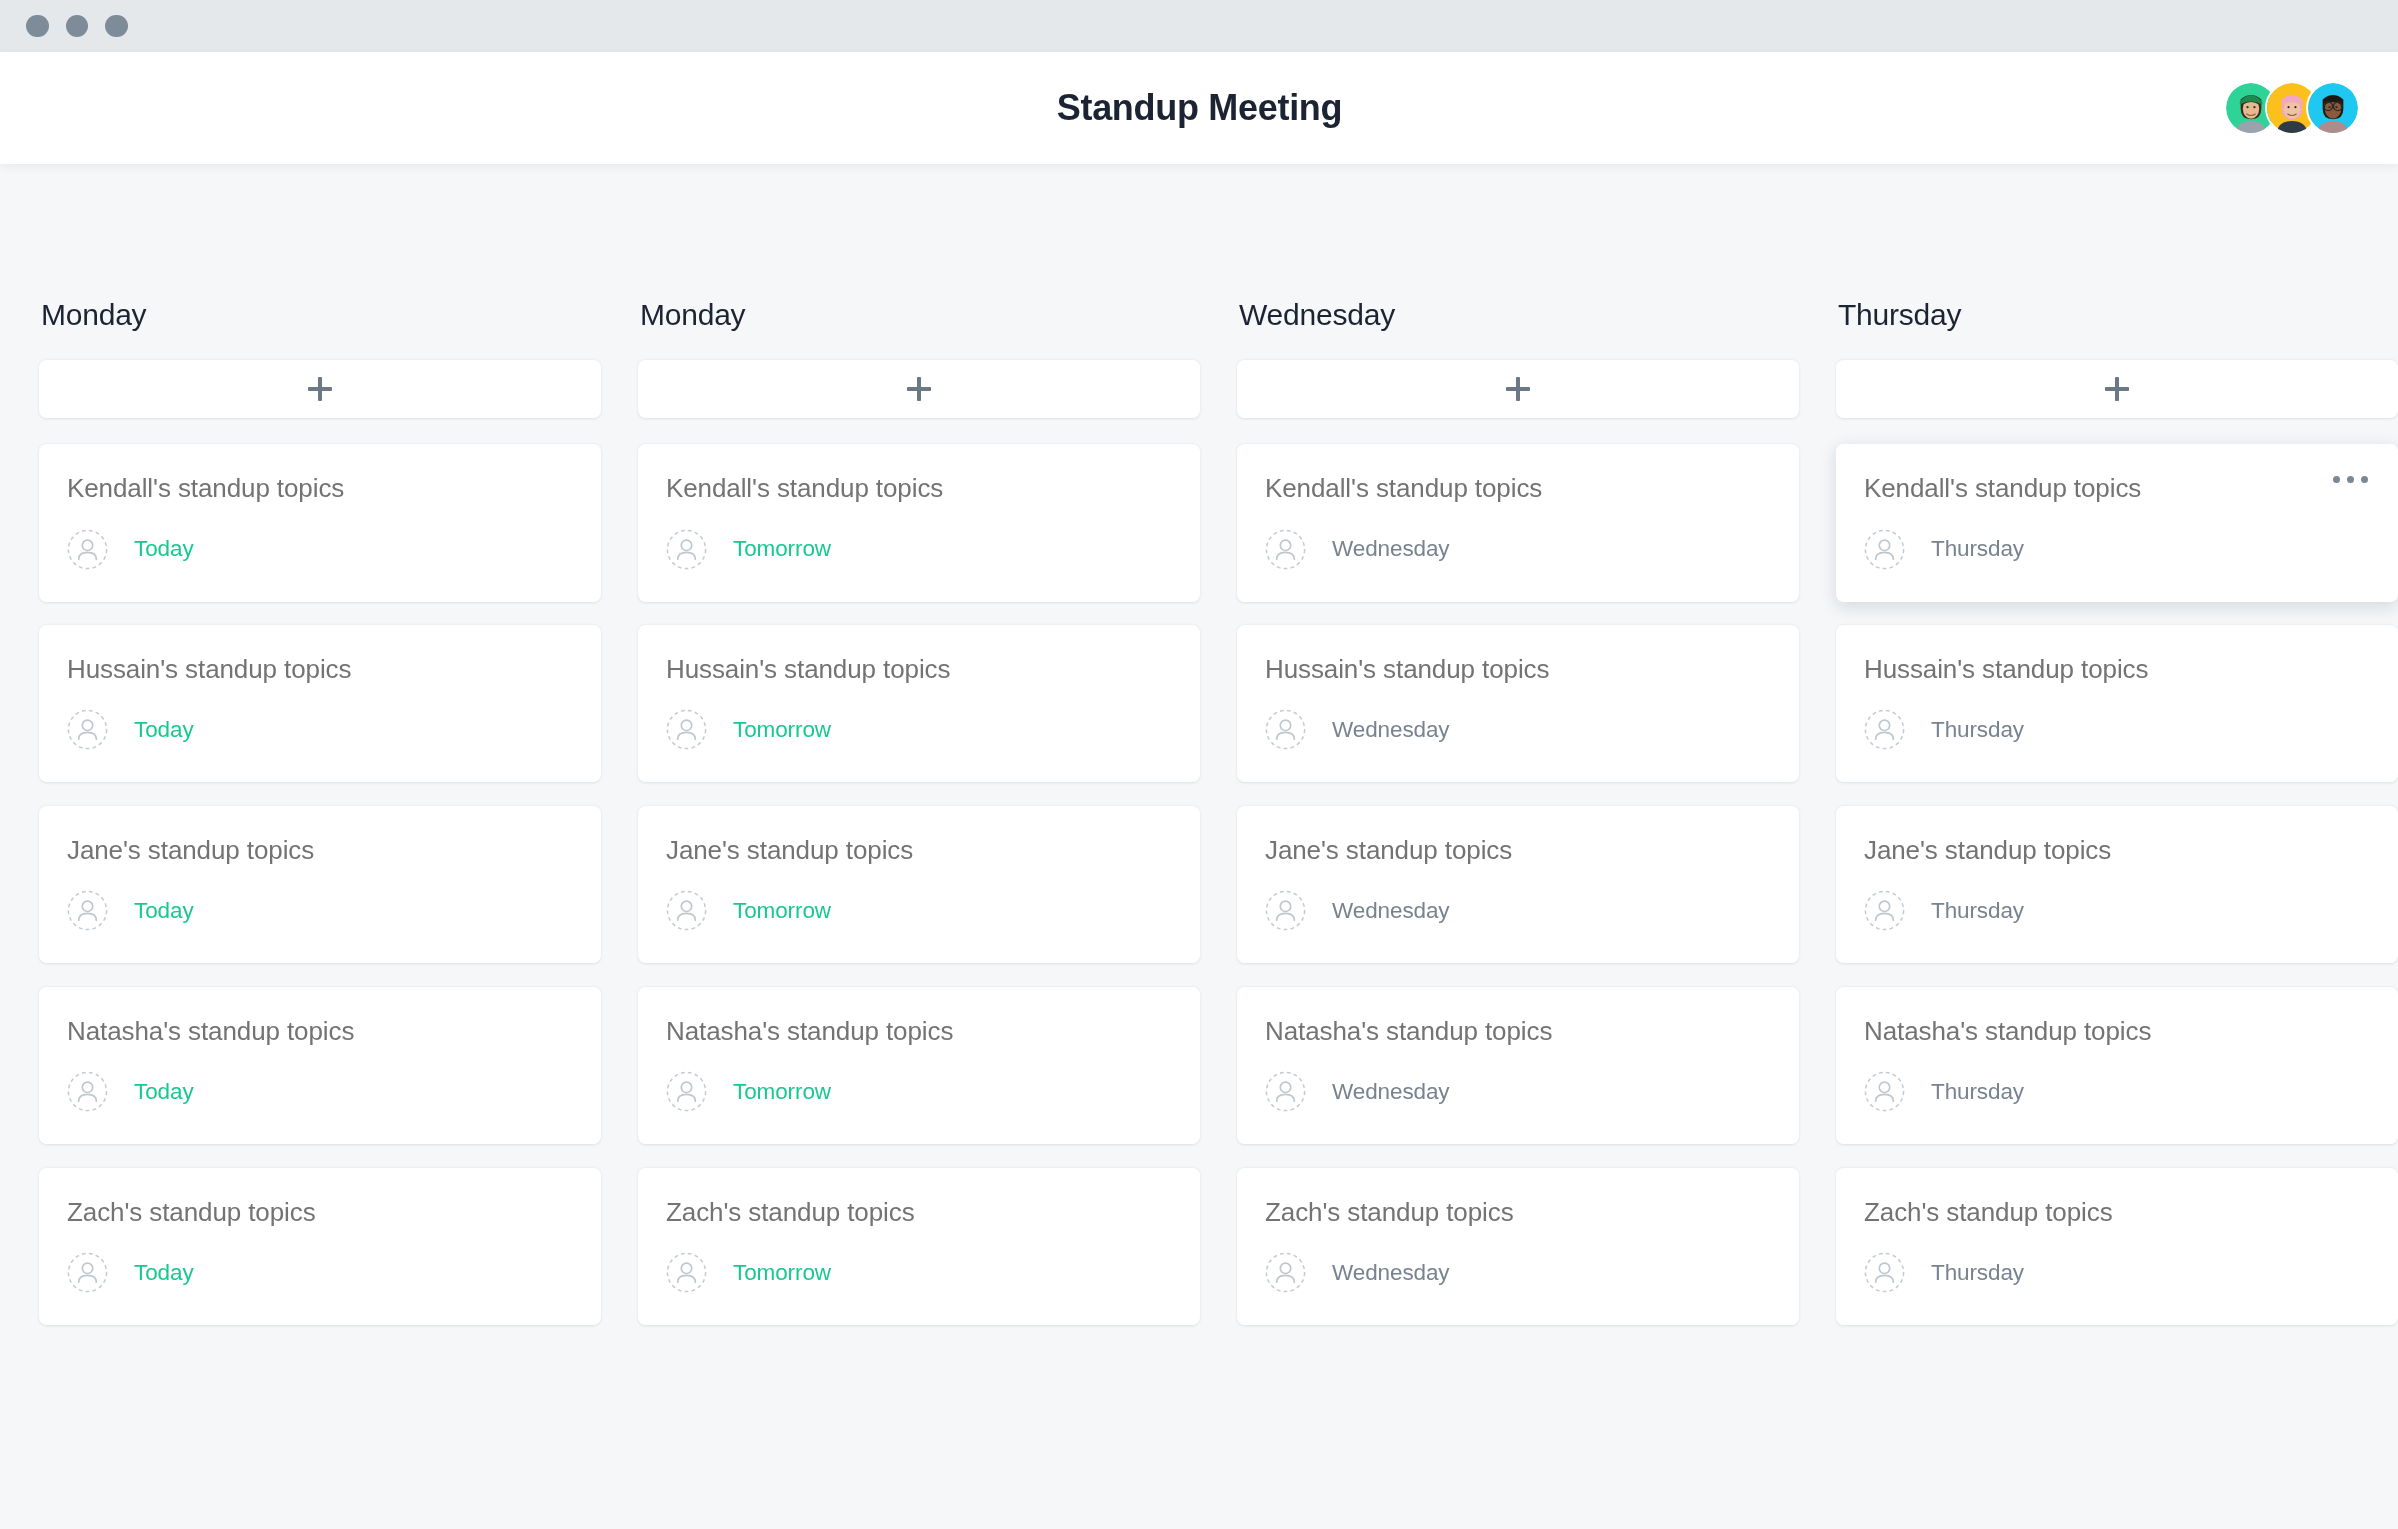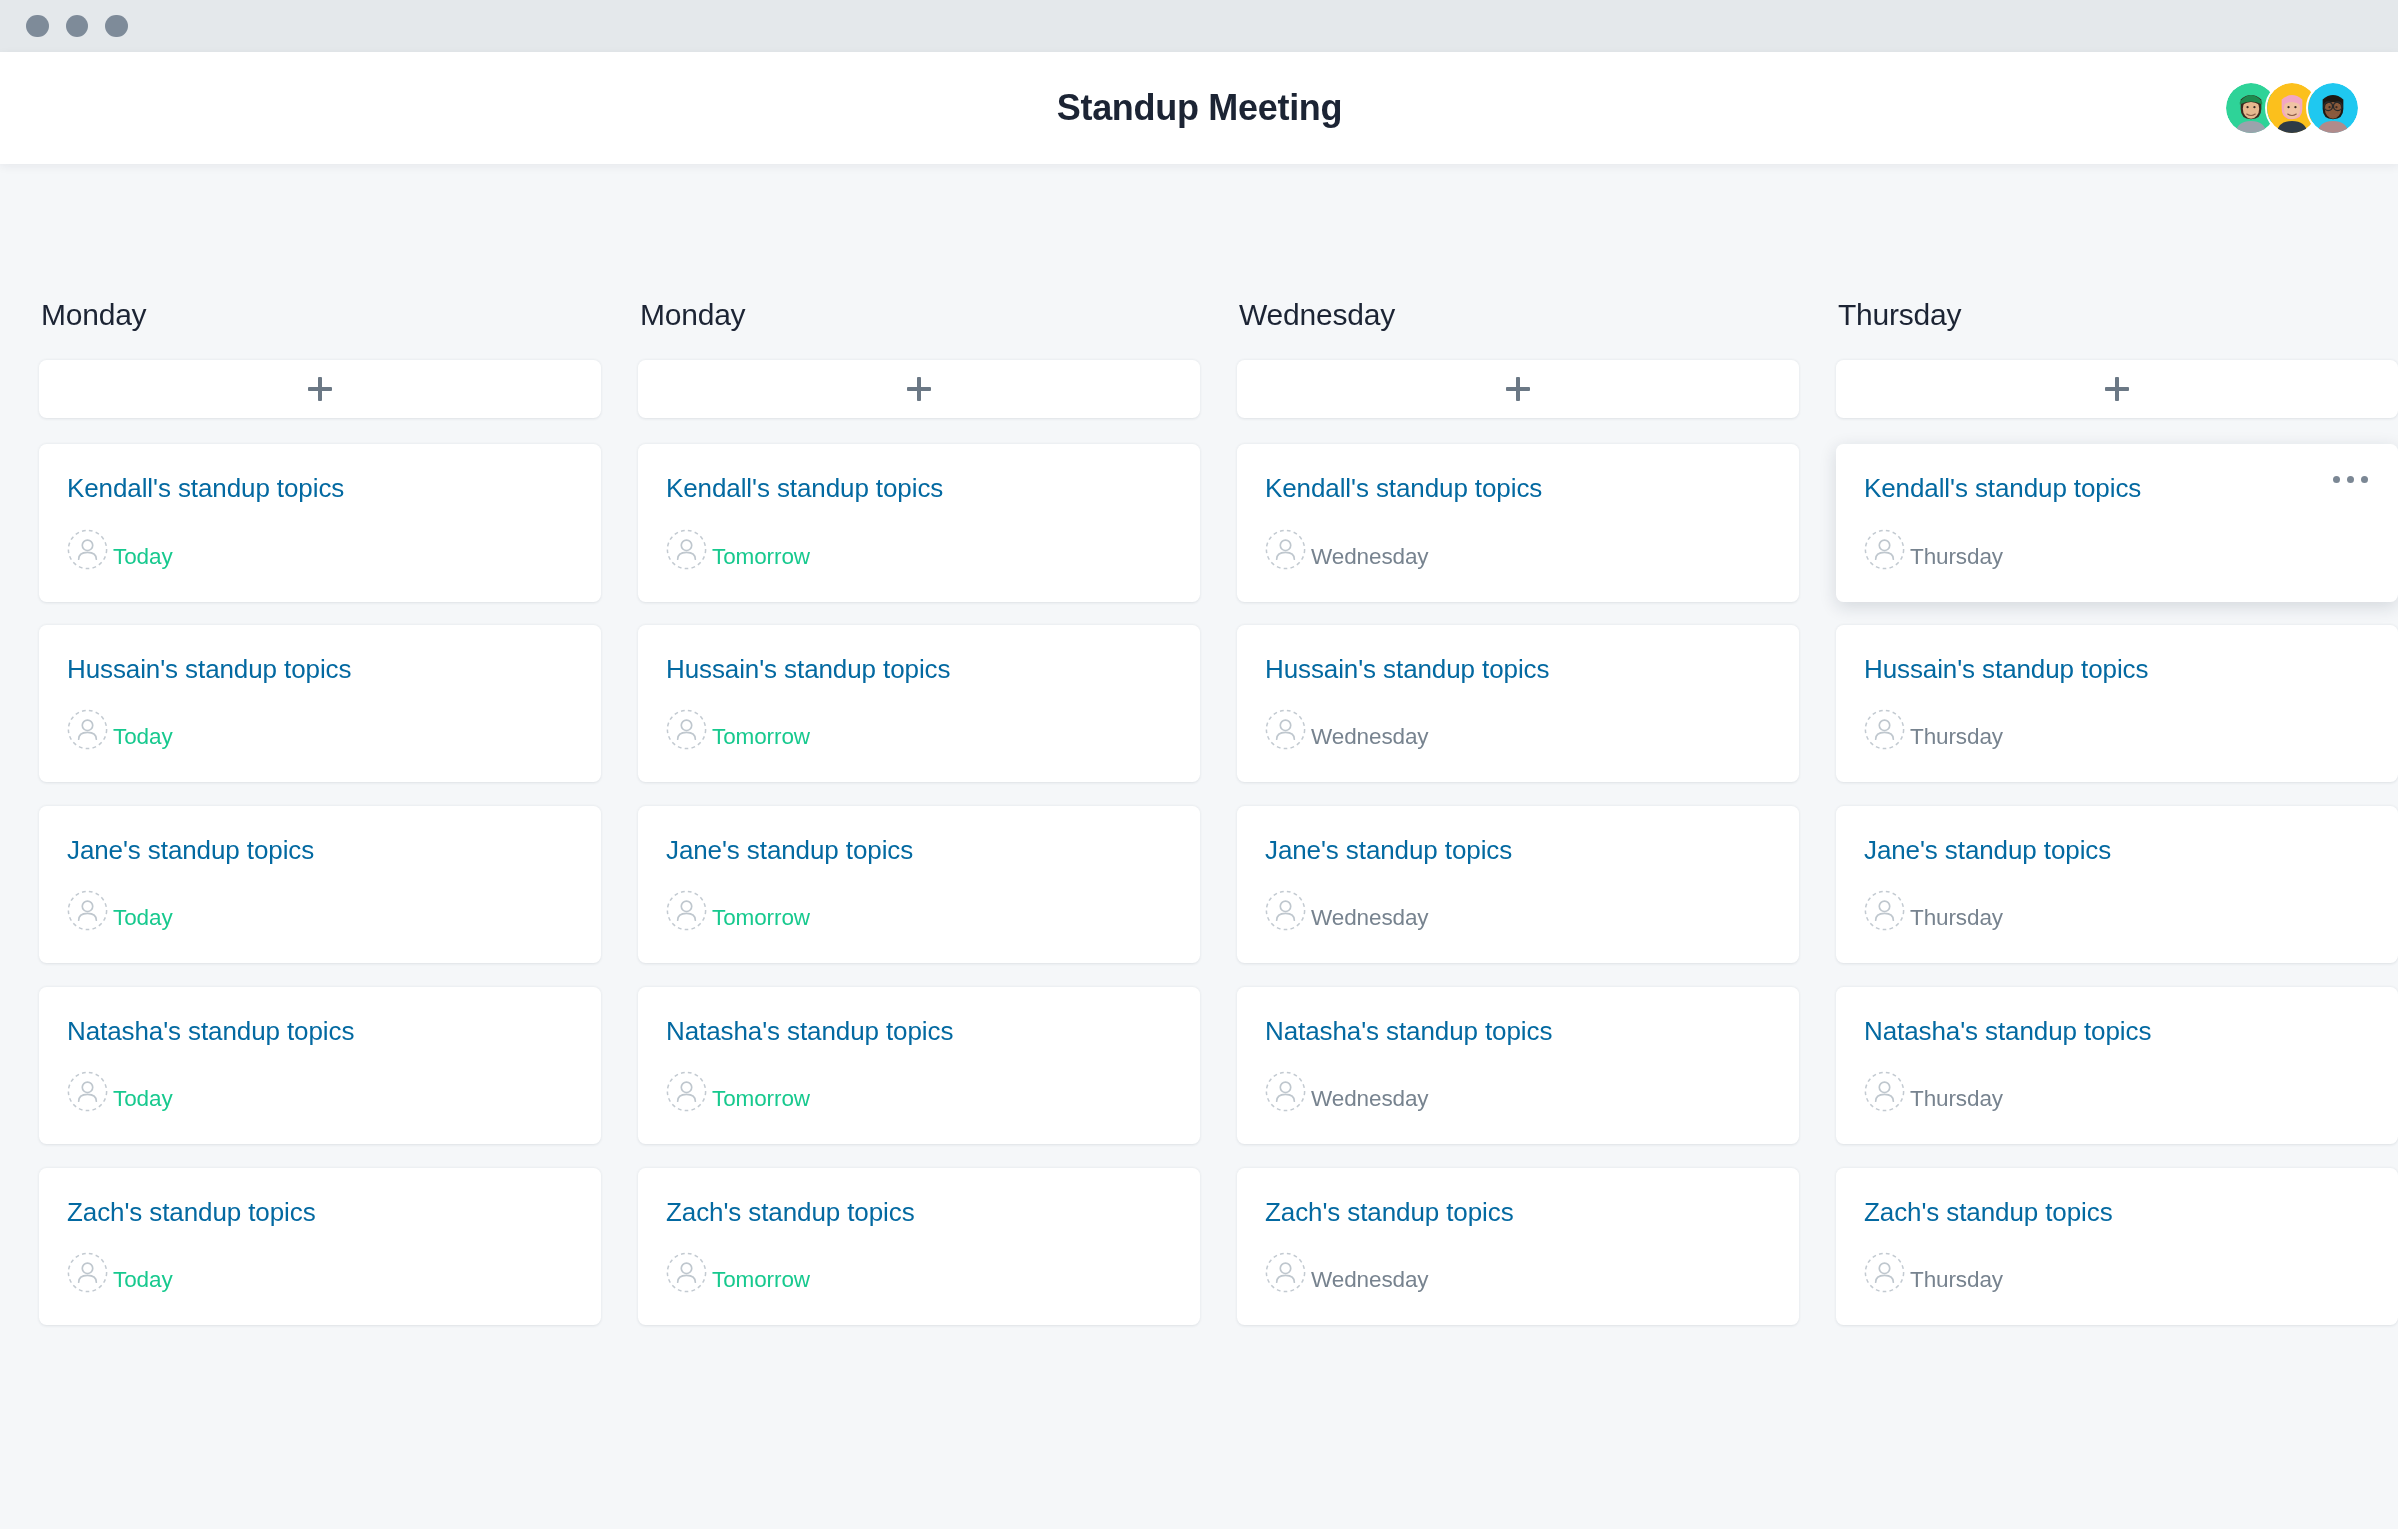--- a/index.html
+++ b/index.html
@@ -147,30 +147,30 @@
     margin-bottom: 23.4px;
     cursor: pointer;
   }
   .card.is-hovered {
     box-shadow: 0 4.7px 17px rgba(24,35,56,0.14);
   }
 
   .card-title {
     font-size: 26px;
     font-weight: 400;
-    color: #0369a1;
+    color: #737373;
     line-height: 1.25;
     letter-spacing: -0.1px;
     margin-bottom: 24px;
   }
 
   .card-meta {
     display: flex;
-    align-items: flex-end;
-    gap: 5px;
+    align-items: center;
+    gap: 26px;
   }
 
   .assignee-avatar {
     width: 41px;
     height: 41px;
     flex: none;
   }
   .assignee-avatar svg { display: block; width: 41px; height: 41px; }
 
   .due-date {

